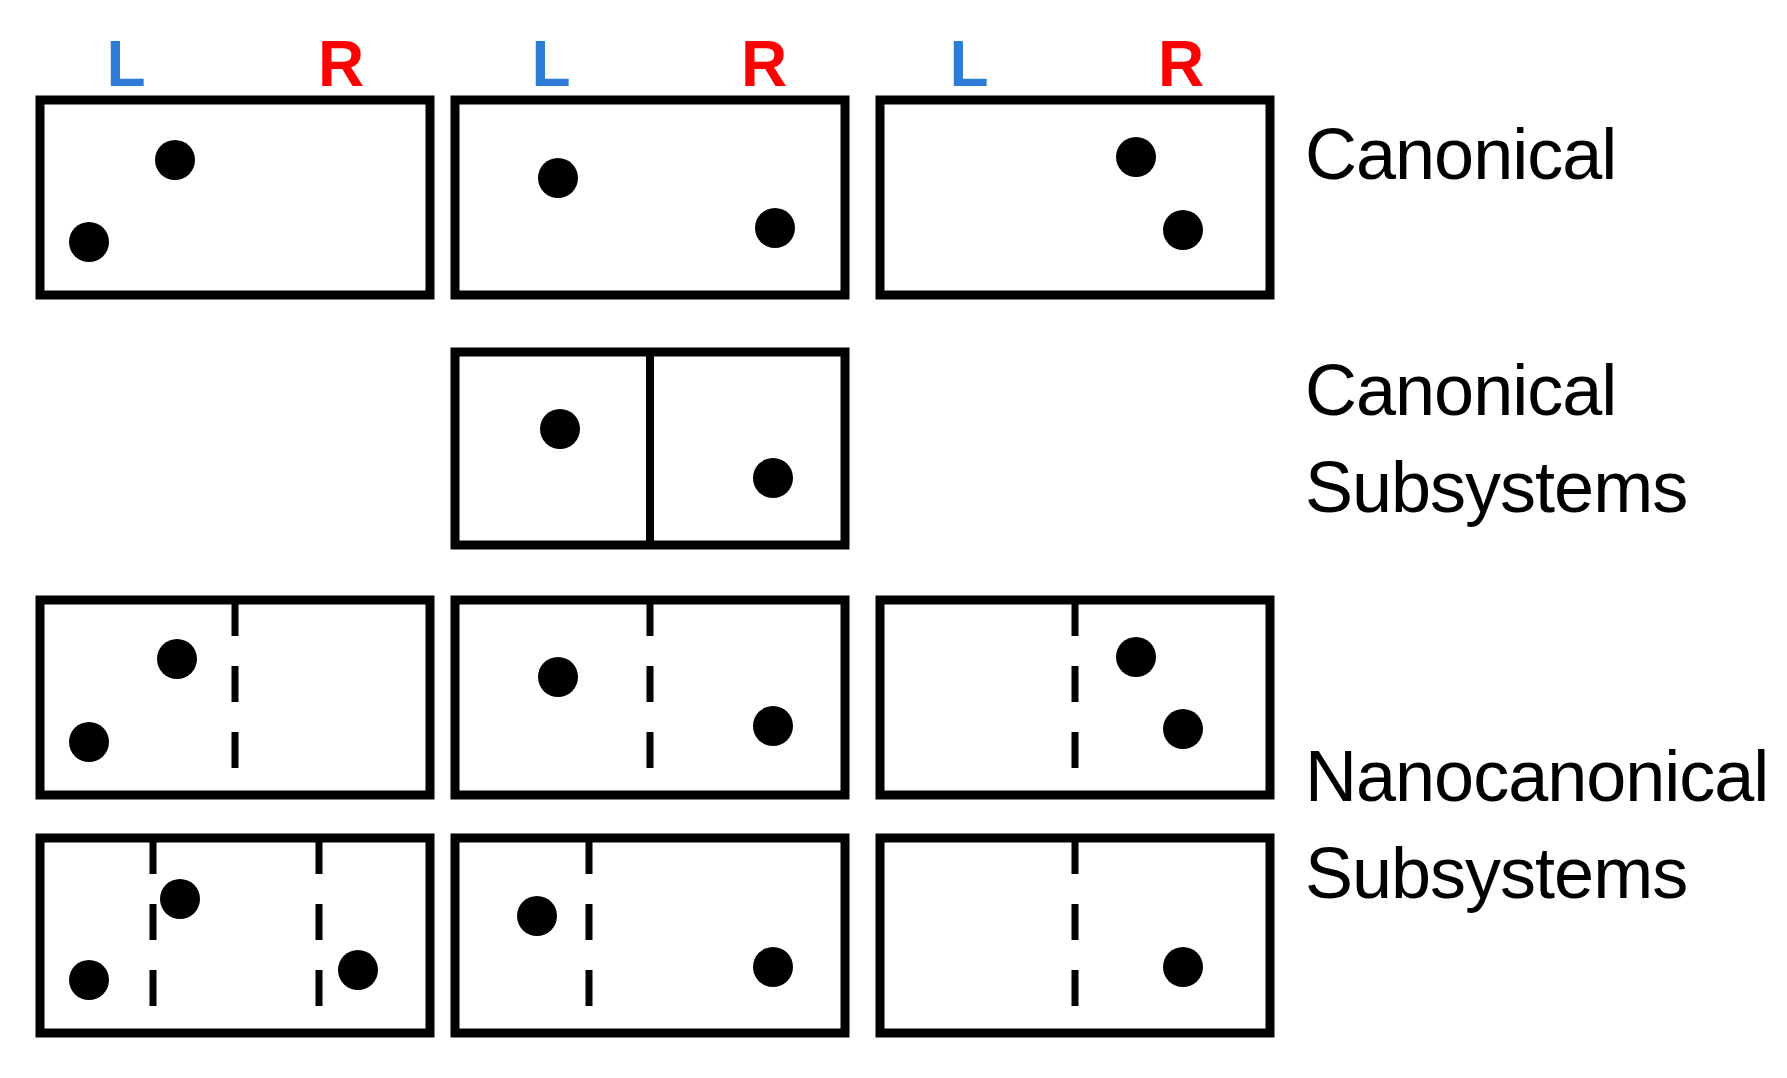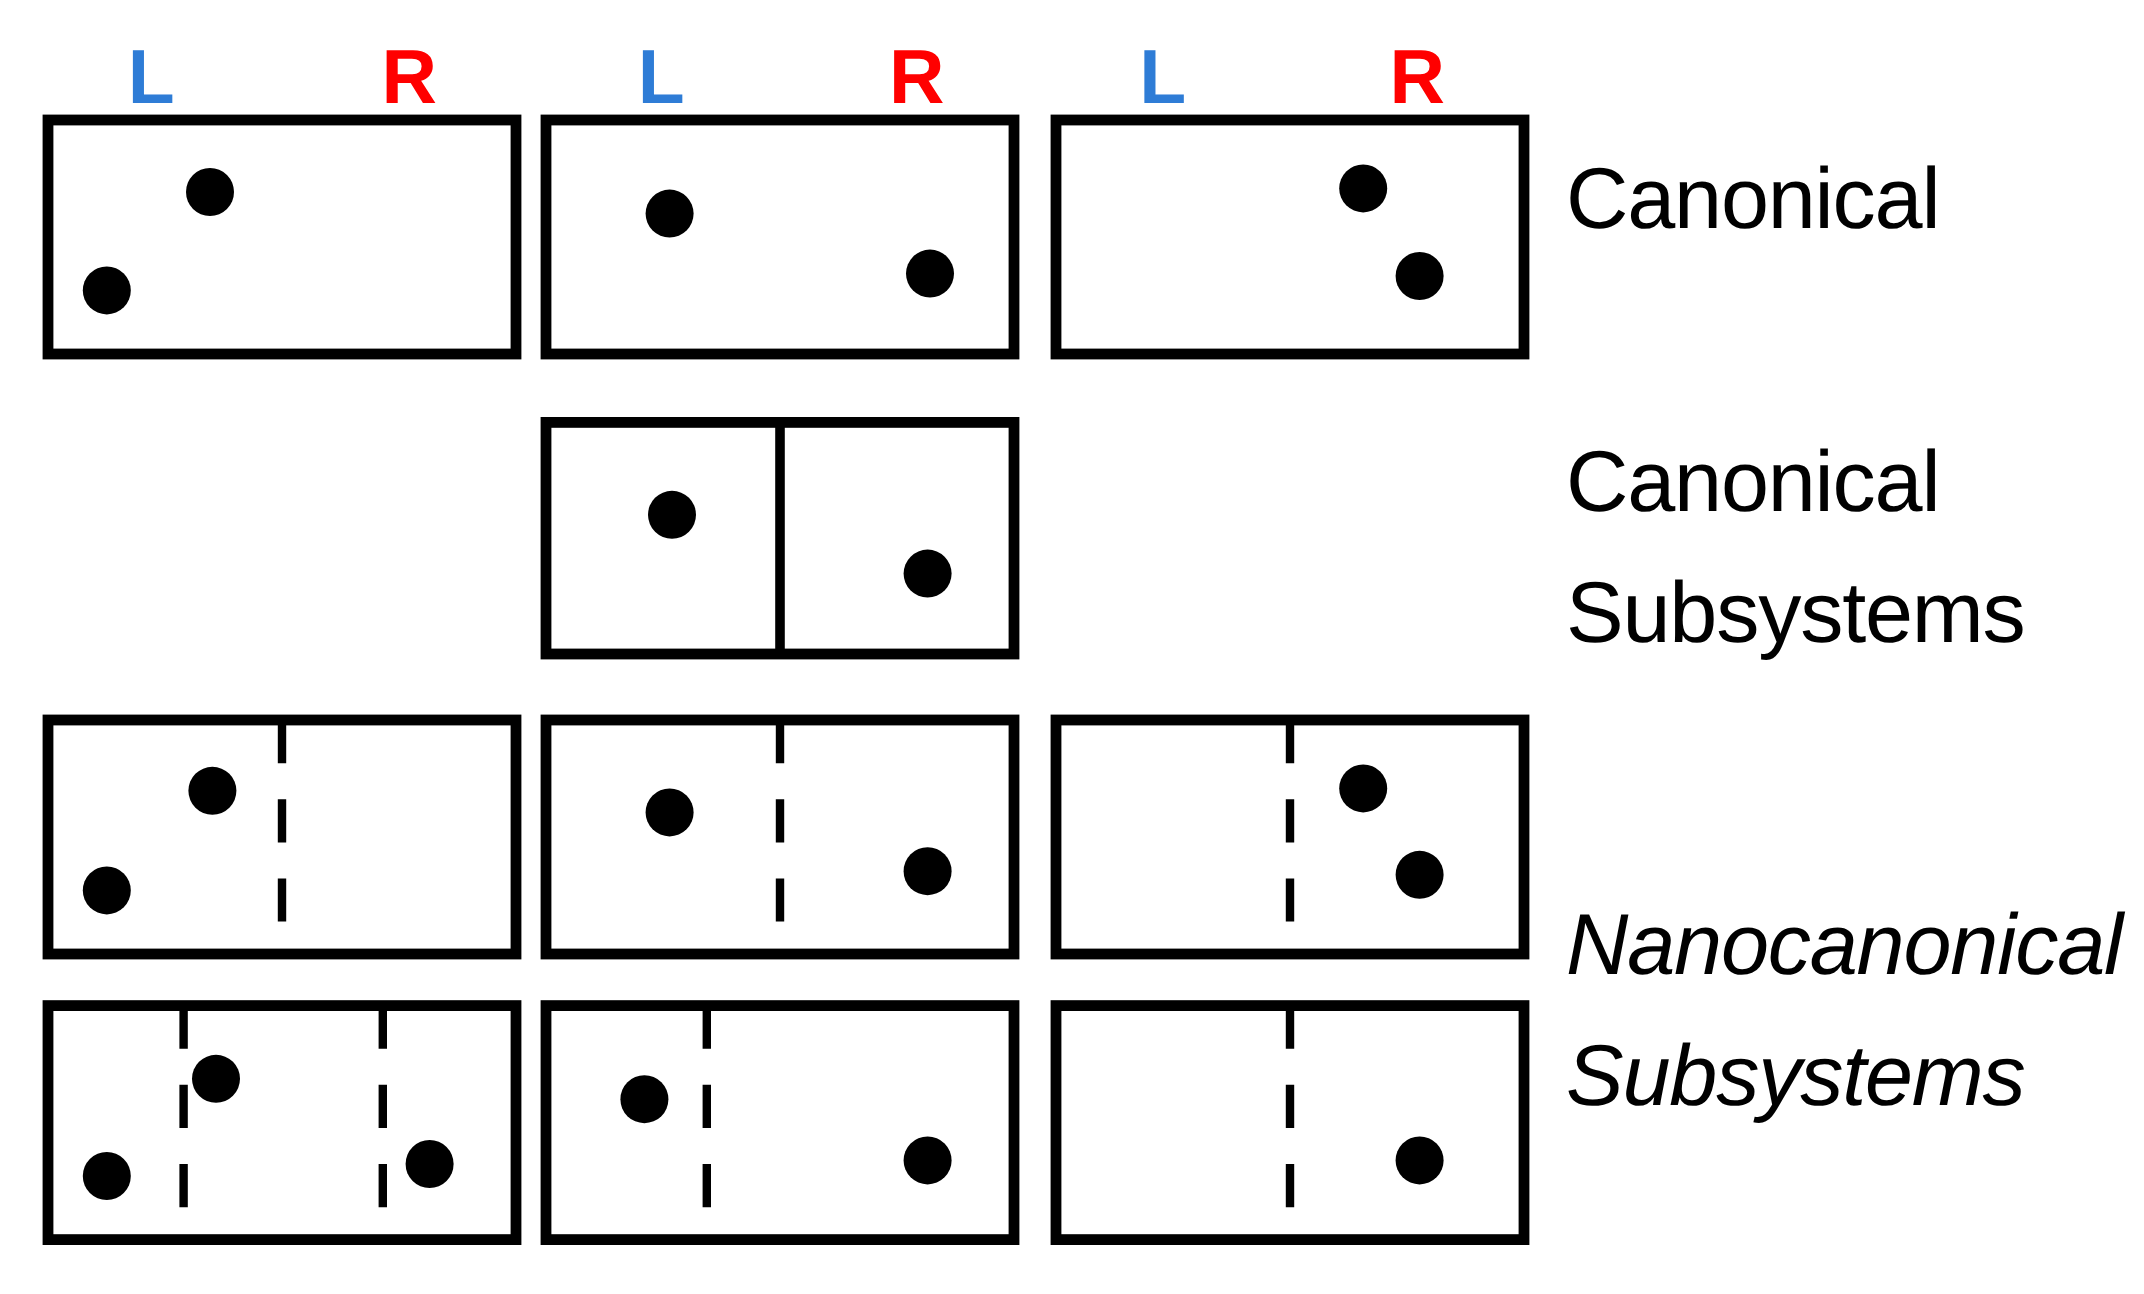--- a/index.html
+++ b/index.html
@@ -13,24 +13,24 @@
   #diagram-svg{position:absolute;left:0;top:0;}
   .row-label{
     position:absolute;
     left:1305px;
     color:#000000;
     font-size:72px;
     line-height:97px;
     letter-spacing:-1px;
     white-space:nowrap;
   }
-  .row-label span{display:block;margin-top:12px;}
+  .row-label span{display:block;}
   #label-canonical-system{top:106px;}
   #label-canonical-subsystems{top:342px;}
-  #label-nanocanonical-subsystems{top:728px;font-style:italic;}
+  #label-nanocanonical-subsystems{top:728px;}
 </style>
 </head>
 <body>
 
 <div id="stage">
 
   <svg id="diagram-svg" width="1787" height="1078" viewBox="0 0 1787 1078" xmlns="http://www.w3.org/2000/svg">
       <rect x="40" y="100" width="390" height="195" fill="none" stroke="#000000" stroke-width="9"></rect>
       <circle cx="175" cy="160" r="20" fill="#000000"></circle>
       <circle cx="89" cy="242" r="20" fill="#000000"></circle>

